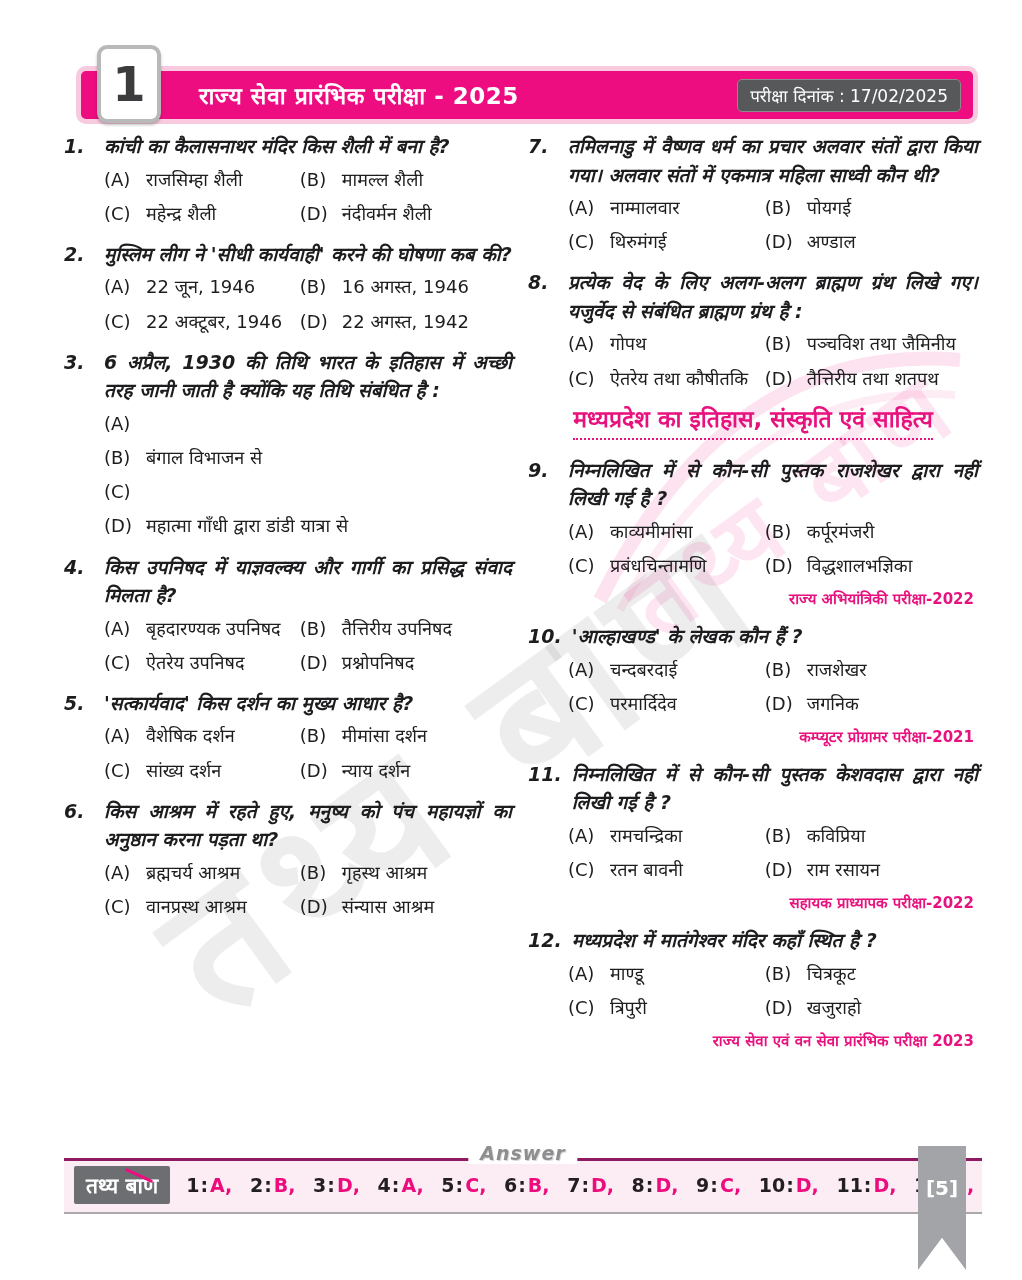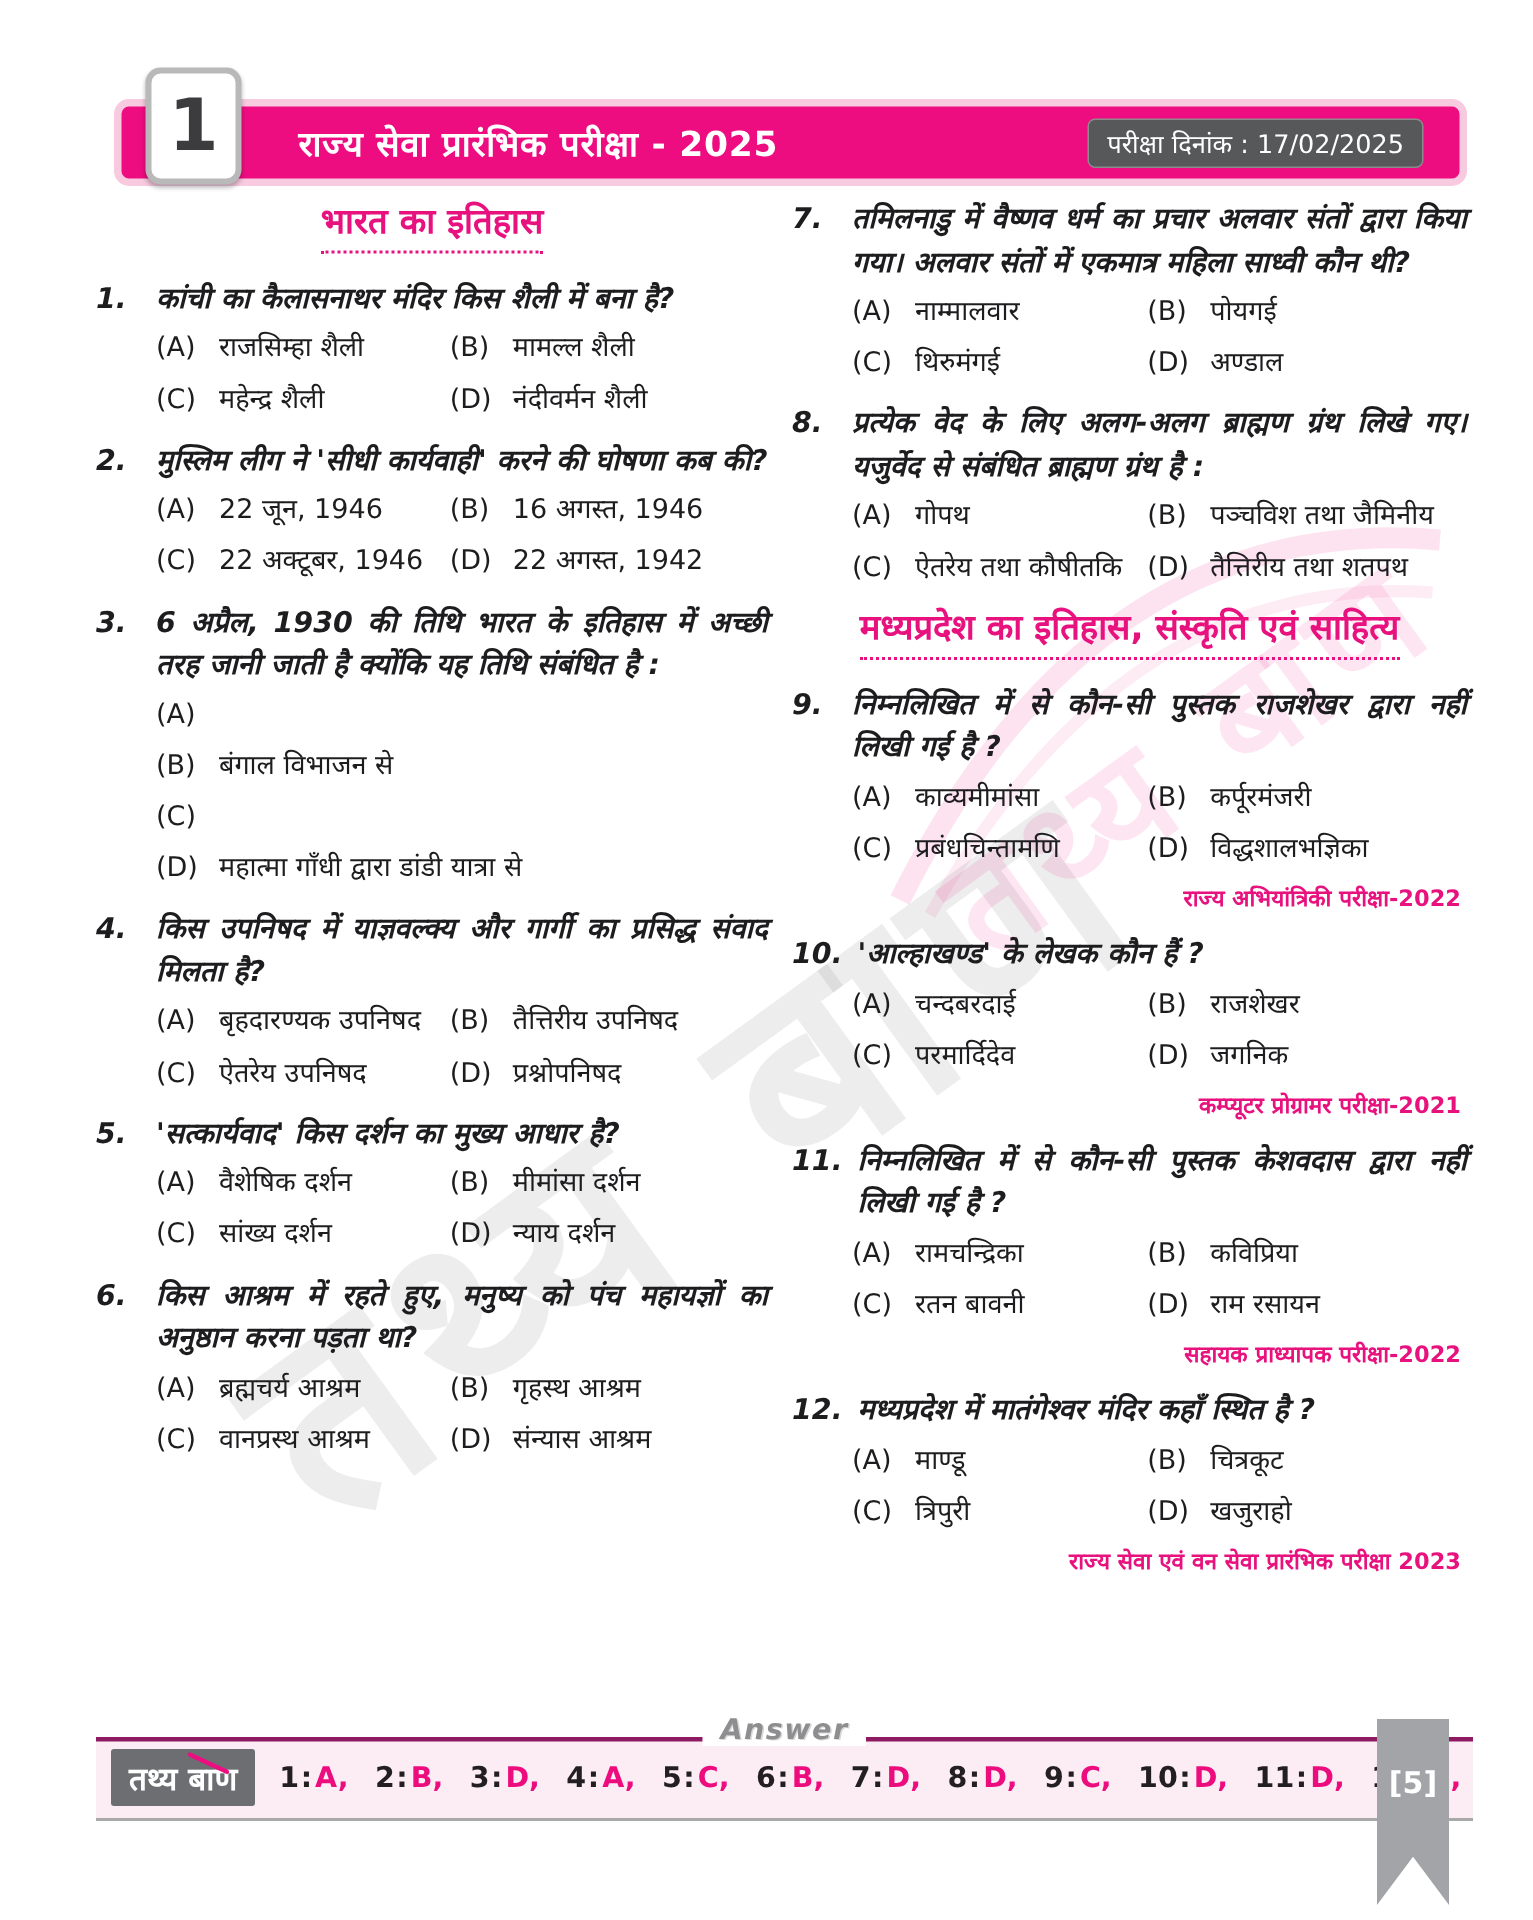--- a/index.html
+++ b/index.html
@@ -16,21 +16,21 @@
   }
   .badge{
     position:absolute;top:-26px;left:16px;width:56px;height:70px;
     background:#fff;border:4px solid #b9b9b9;border-radius:10px;
     box-shadow:0 2px 3px rgba(0,0,0,.25);
     display:flex;align-items:center;justify-content:center;
     font-size:48px;font-weight:bold;color:#3c3c3e;
   }
   .header-title{margin-left:118px;color:#fff;font-size:23px;font-weight:bold;letter-spacing:.5px;}
   .date-box{
-    margin-left:auto;margin-right:24px;background:#57585a;color:#fff;
+    margin-left:auto;margin-right:12px;background:#57585a;color:#fff;
     padding:4px 12px;border-radius:5px;font-size:17px;border:1px solid #8b8b8b;
   }
   
   .watermark{
     position:absolute;top:870px;left:110px;z-index:0;white-space:nowrap;
     font-size:175px;font-weight:bold;letter-spacing:14px;
     color:rgba(110,110,110,0.12);
     transform:rotate(-36deg);transform-origin:0 0;pointer-events:none;
   }
   .watermark-pink{
@@ -114,23 +114,20 @@
 
 <div class="header">
   <div class="badge">1</div>
   <div class="header-title">राज्य सेवा प्रारंभिक परीक्षा - 2025</div>
   <div class="date-box">परीक्षा दिनांक : 17/02/2025</div>
 </div>
 
 <div class="content">
 
   <div class="col col-left">
-    <div class="section-title-wrap">
-      <span class="section-title">भारत का इतिहास</span>
-    </div>
 
     <div class="q">
       <div class="qhead">
         <span class="qnum">1.</span>
         <span class="qtext">कांची का कैलासनाथर मंदिर किस शैली में बना है?</span>
       </div>
       <div class="opts two">
         <div class="opt">
             <span class="olabel">(A)</span>
             <span class="otext">राजसिम्हा शैली</span>

